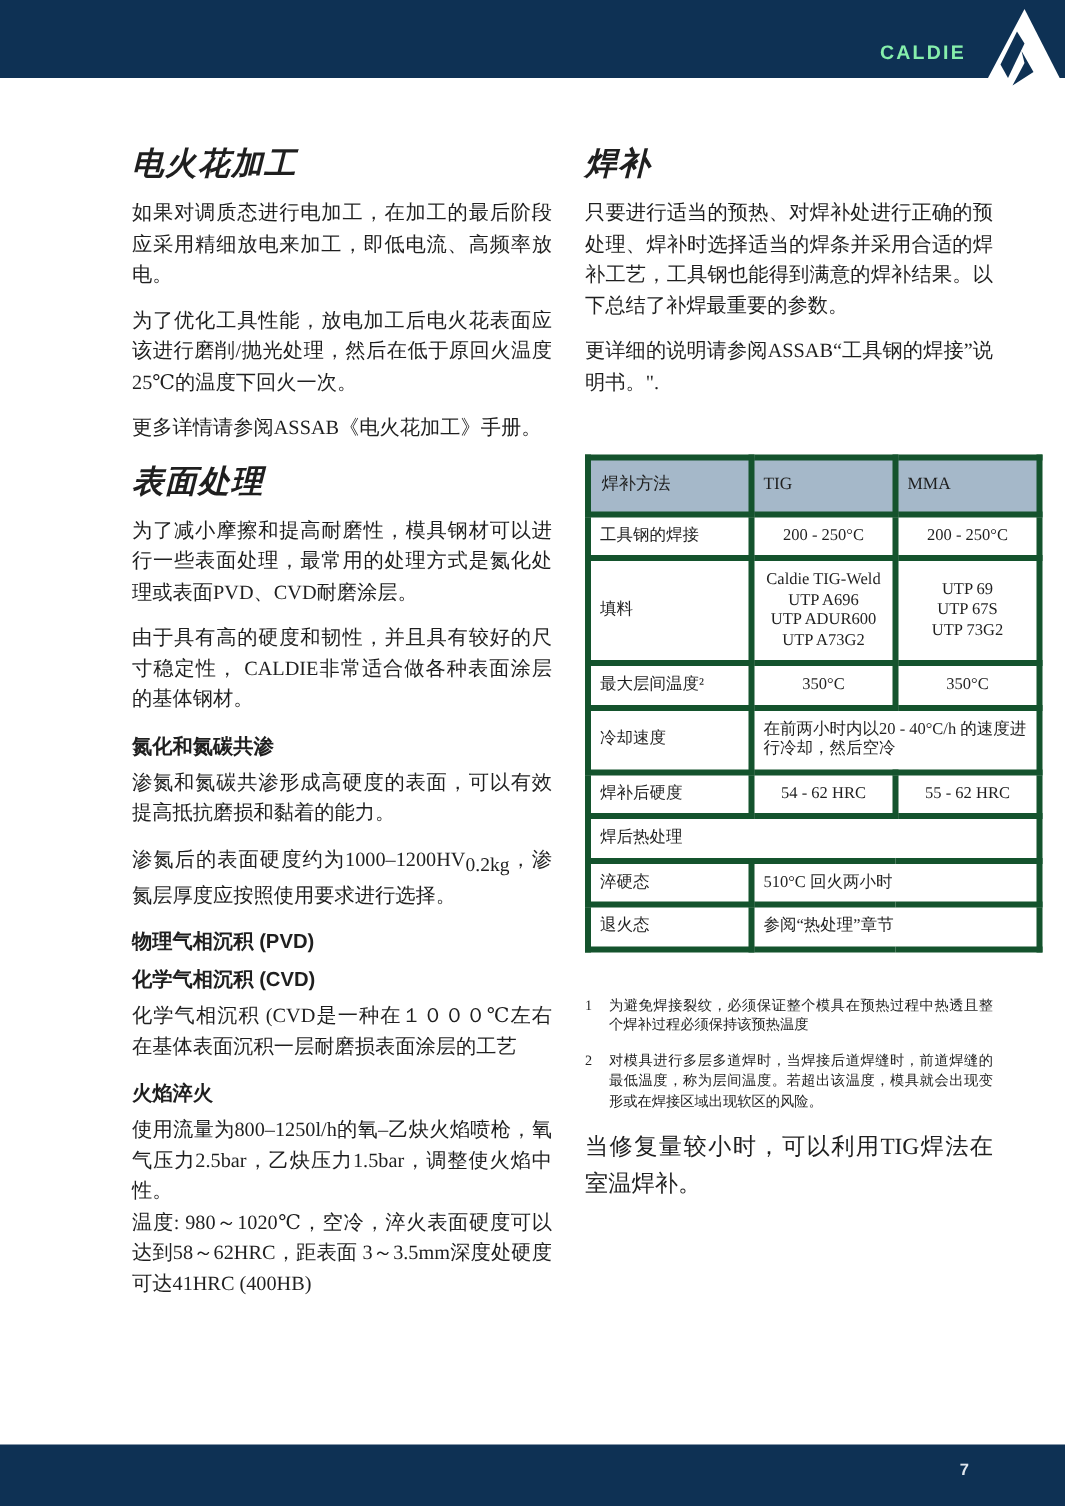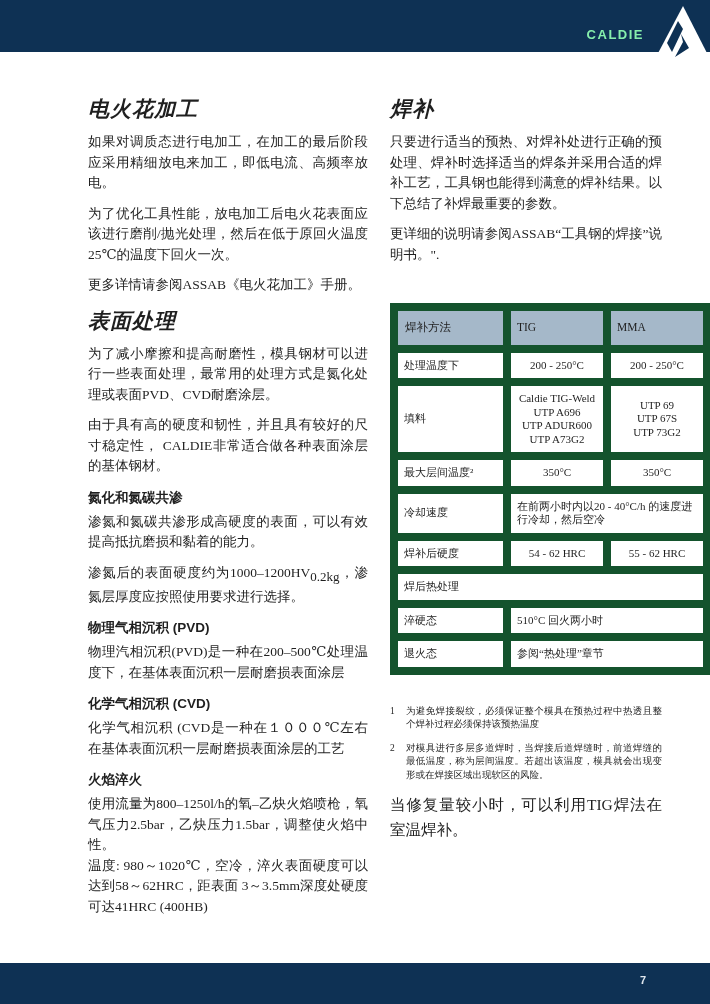--- a/index.html
+++ b/index.html
@@ -48,21 +48,21 @@
     font-size:13.5px; line-height:21px; font-weight:bold;
     margin:2px 0 4px 0;
   }
   sub.hv { font-size:13px; vertical-align:sub; }
 
   
   table.weld {
     border-collapse:collapse; width:252px; margin-top:38px;
     font-size:11px; line-height:13.5px; table-layout:fixed;
   }
-  table.weld th, table.weld td { border:8px solid #14532d; }
+  table.weld th, table.weld td { border:4px solid #14532d; }
   table.weld th {
     background:#a5b8c9; font-weight:normal; font-size:11.5px;
     padding:10px 6px; text-align:left;
   }
   table.weld th.lab { text-align:left; padding-left:7px; }
   table.weld td { padding:6px 6px; }
   td.lab { text-align:left; padding-left:7px; }
   td.val { text-align:center; }
   td.pre { white-space:pre-line; }
   .cw1 { width:92px; } .cw2 { width:80px; } .cw3 { width:80px; }
@@ -102,21 +102,20 @@
 
     <h1 class="sec">表面处理</h1>
     <p class="body gap">为了减小摩擦和提高耐磨性，模具钢材可以进行一些表面处理，最常用的处理方式是氮化处理或表面PVD、CVD耐磨涂层。</p>
     <p class="body gap">由于具有高的硬度和韧性，并且具有较好的尺寸稳定性， CALDIE非常适合做各种表面涂层的基体钢材。</p>
 
     <h2 class="sub">氮化和氮碳共渗</h2>
     <p class="body gap">渗氮和氮碳共渗形成高硬度的表面，可以有效提高抵抗磨损和黏着的能力。</p>
     <p class="body gap"><span>渗氮后的表面硬度约为1000–1200HV</span><sub class="hv">0.2kg</sub><span>，渗氮层厚度应按照使用要求进行选择。</span></p>
 
     <h2 class="sub">物理气相沉积 (PVD)</h2>
-    <p class="body gap">物理汽相沉积(PVD)是一种在200–500℃处理温度下，在基体表面沉积一层耐磨损表面涂层</p>
 
     <h2 class="sub">化学气相沉积 (CVD)</h2>
     <p class="body gap">化学气相沉积 (CVD是一种在１０００℃左右在基体表面沉积一层耐磨损表面涂层的工艺</p>
 
     <h2 class="sub">火焰淬火</h2>
     <p class="body" style="margin-bottom:0">使用流量为800–1250l/h的氧–乙炔火焰喷枪，氧气压力2.5bar，乙炔压力1.5bar，调整使火焰中性。</p>
     <p class="body">温度: 980～1020℃，空冷，淬火表面硬度可以达到58～62HRC，距表面 3～3.5mm深度处硬度可达41HRC (400HB)</p>
   </section>
 
   <section class="col col-right">
@@ -127,21 +126,21 @@
     <table class="weld">
       <thead>
         <tr>
           <th class="lab cw1">焊补方法</th>
           <th class="cw2">TIG</th>
           <th class="cw3">MMA</th>
         </tr>
       </thead>
       <tbody>
         <tr>
-          <td class="lab">处理温度下</td>
+          <td class="lab">工具钢的焊接</td>
           <td class="val">200 - 250°C</td>
           <td class="val">200 - 250°C</td>
         </tr>
         <tr>
           <td class="lab">填料</td>
           <td class="val pre">Caldie TIG-Weld
 UTP A696
 UTP ADUR600
 UTP A73G2</td>
           <td class="val pre">UTP 69

